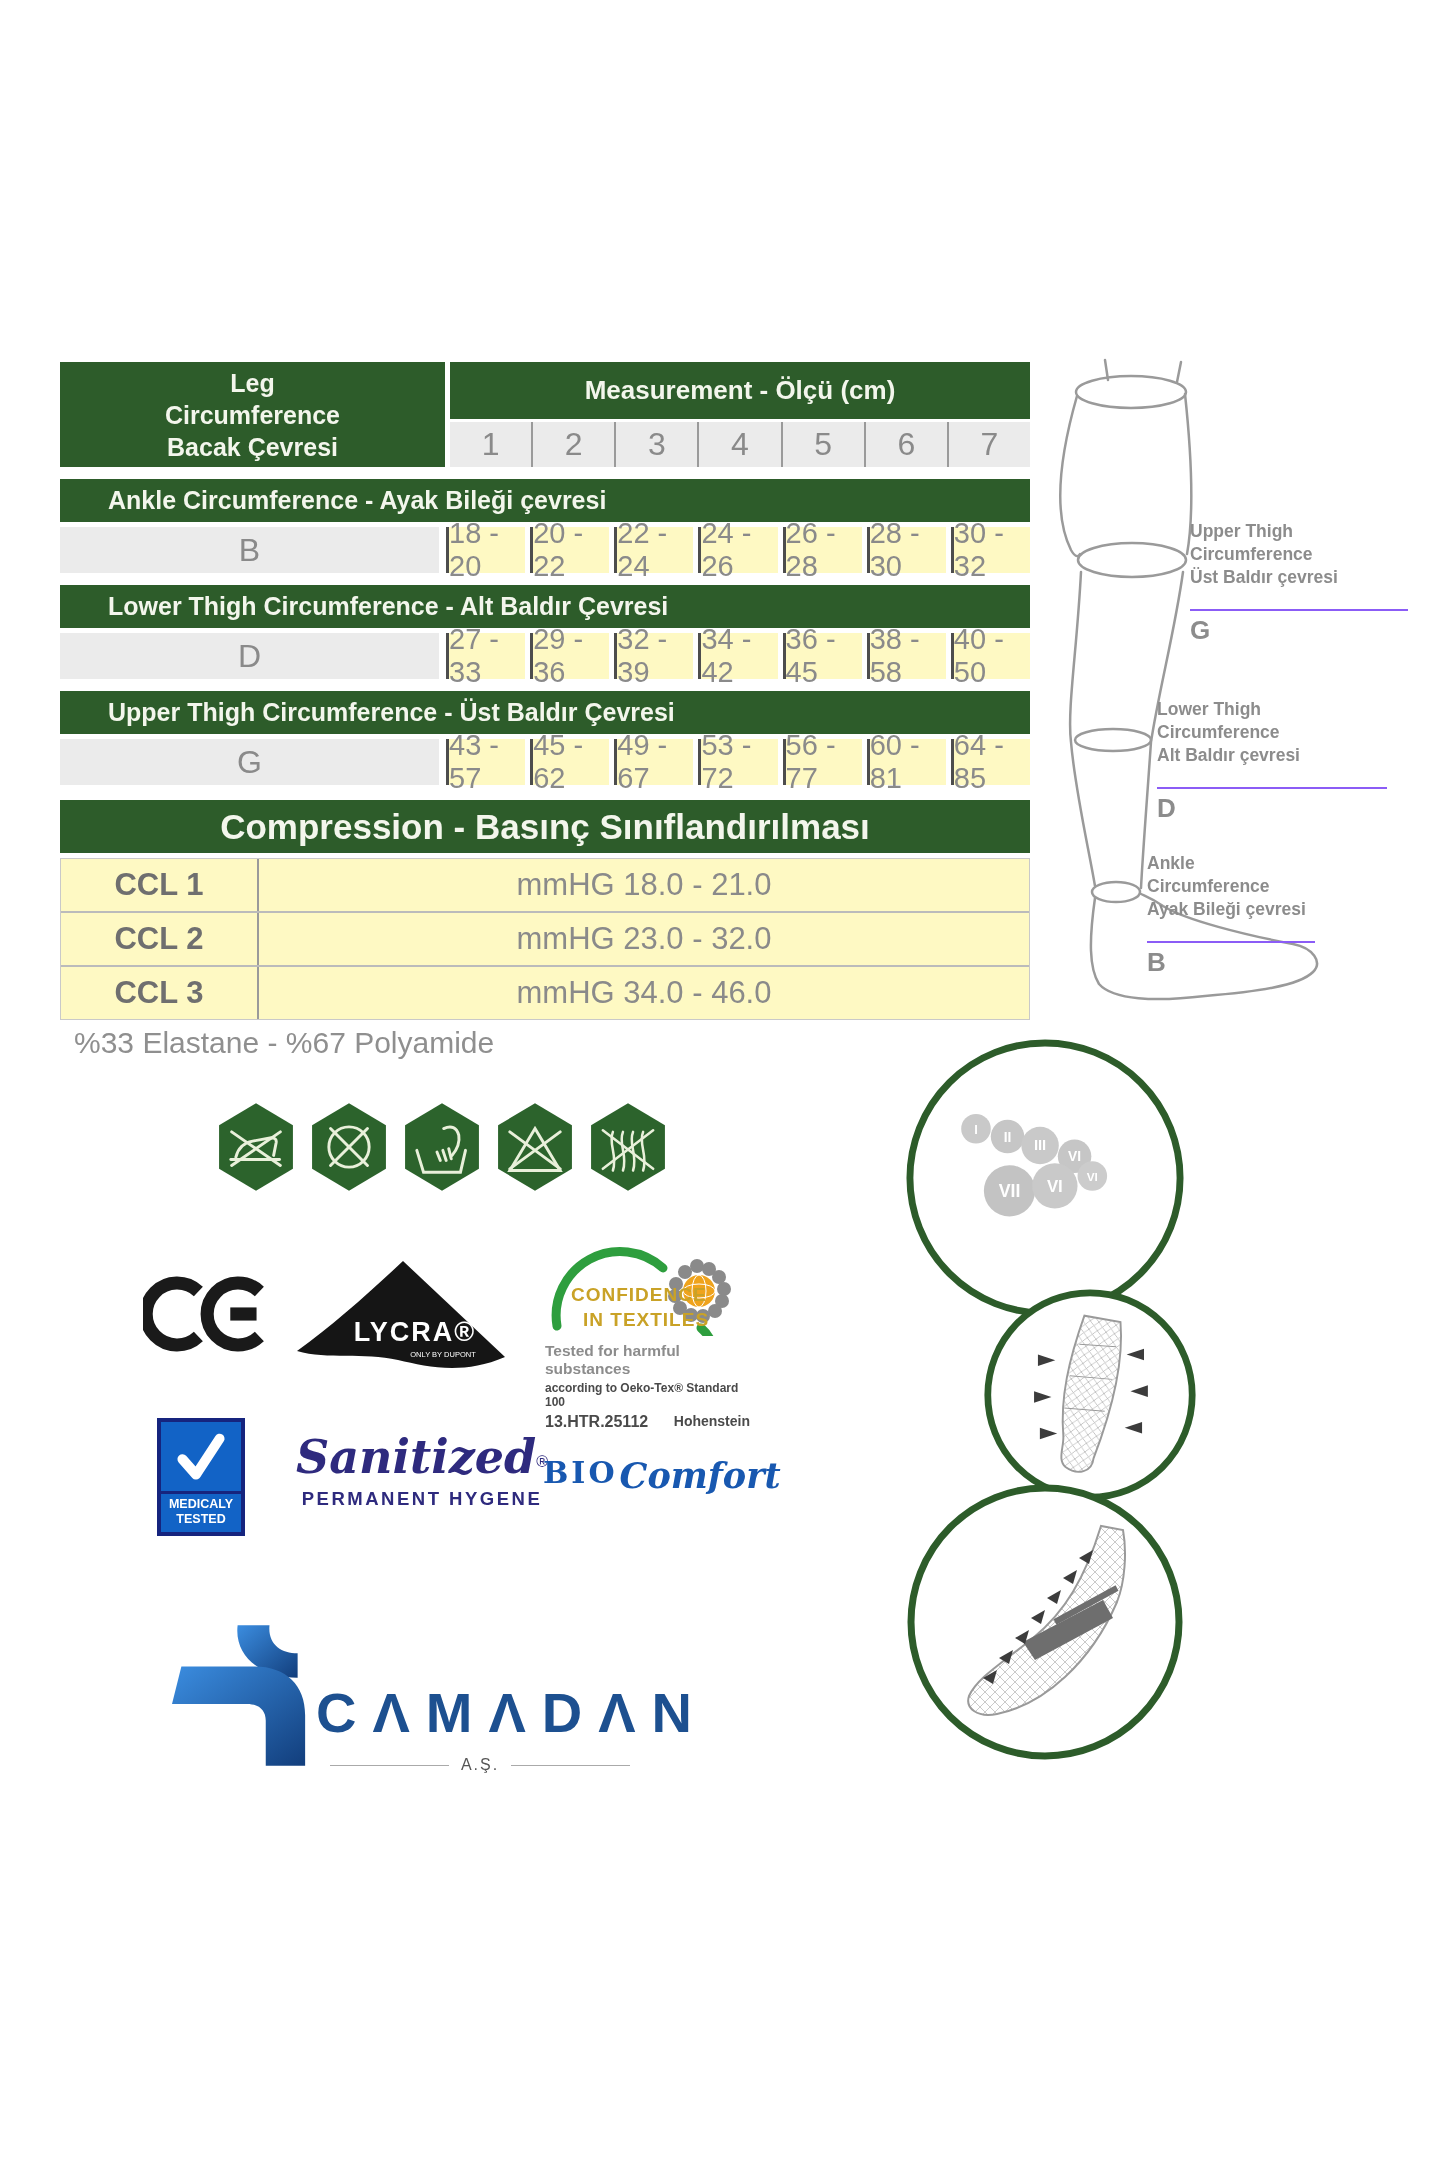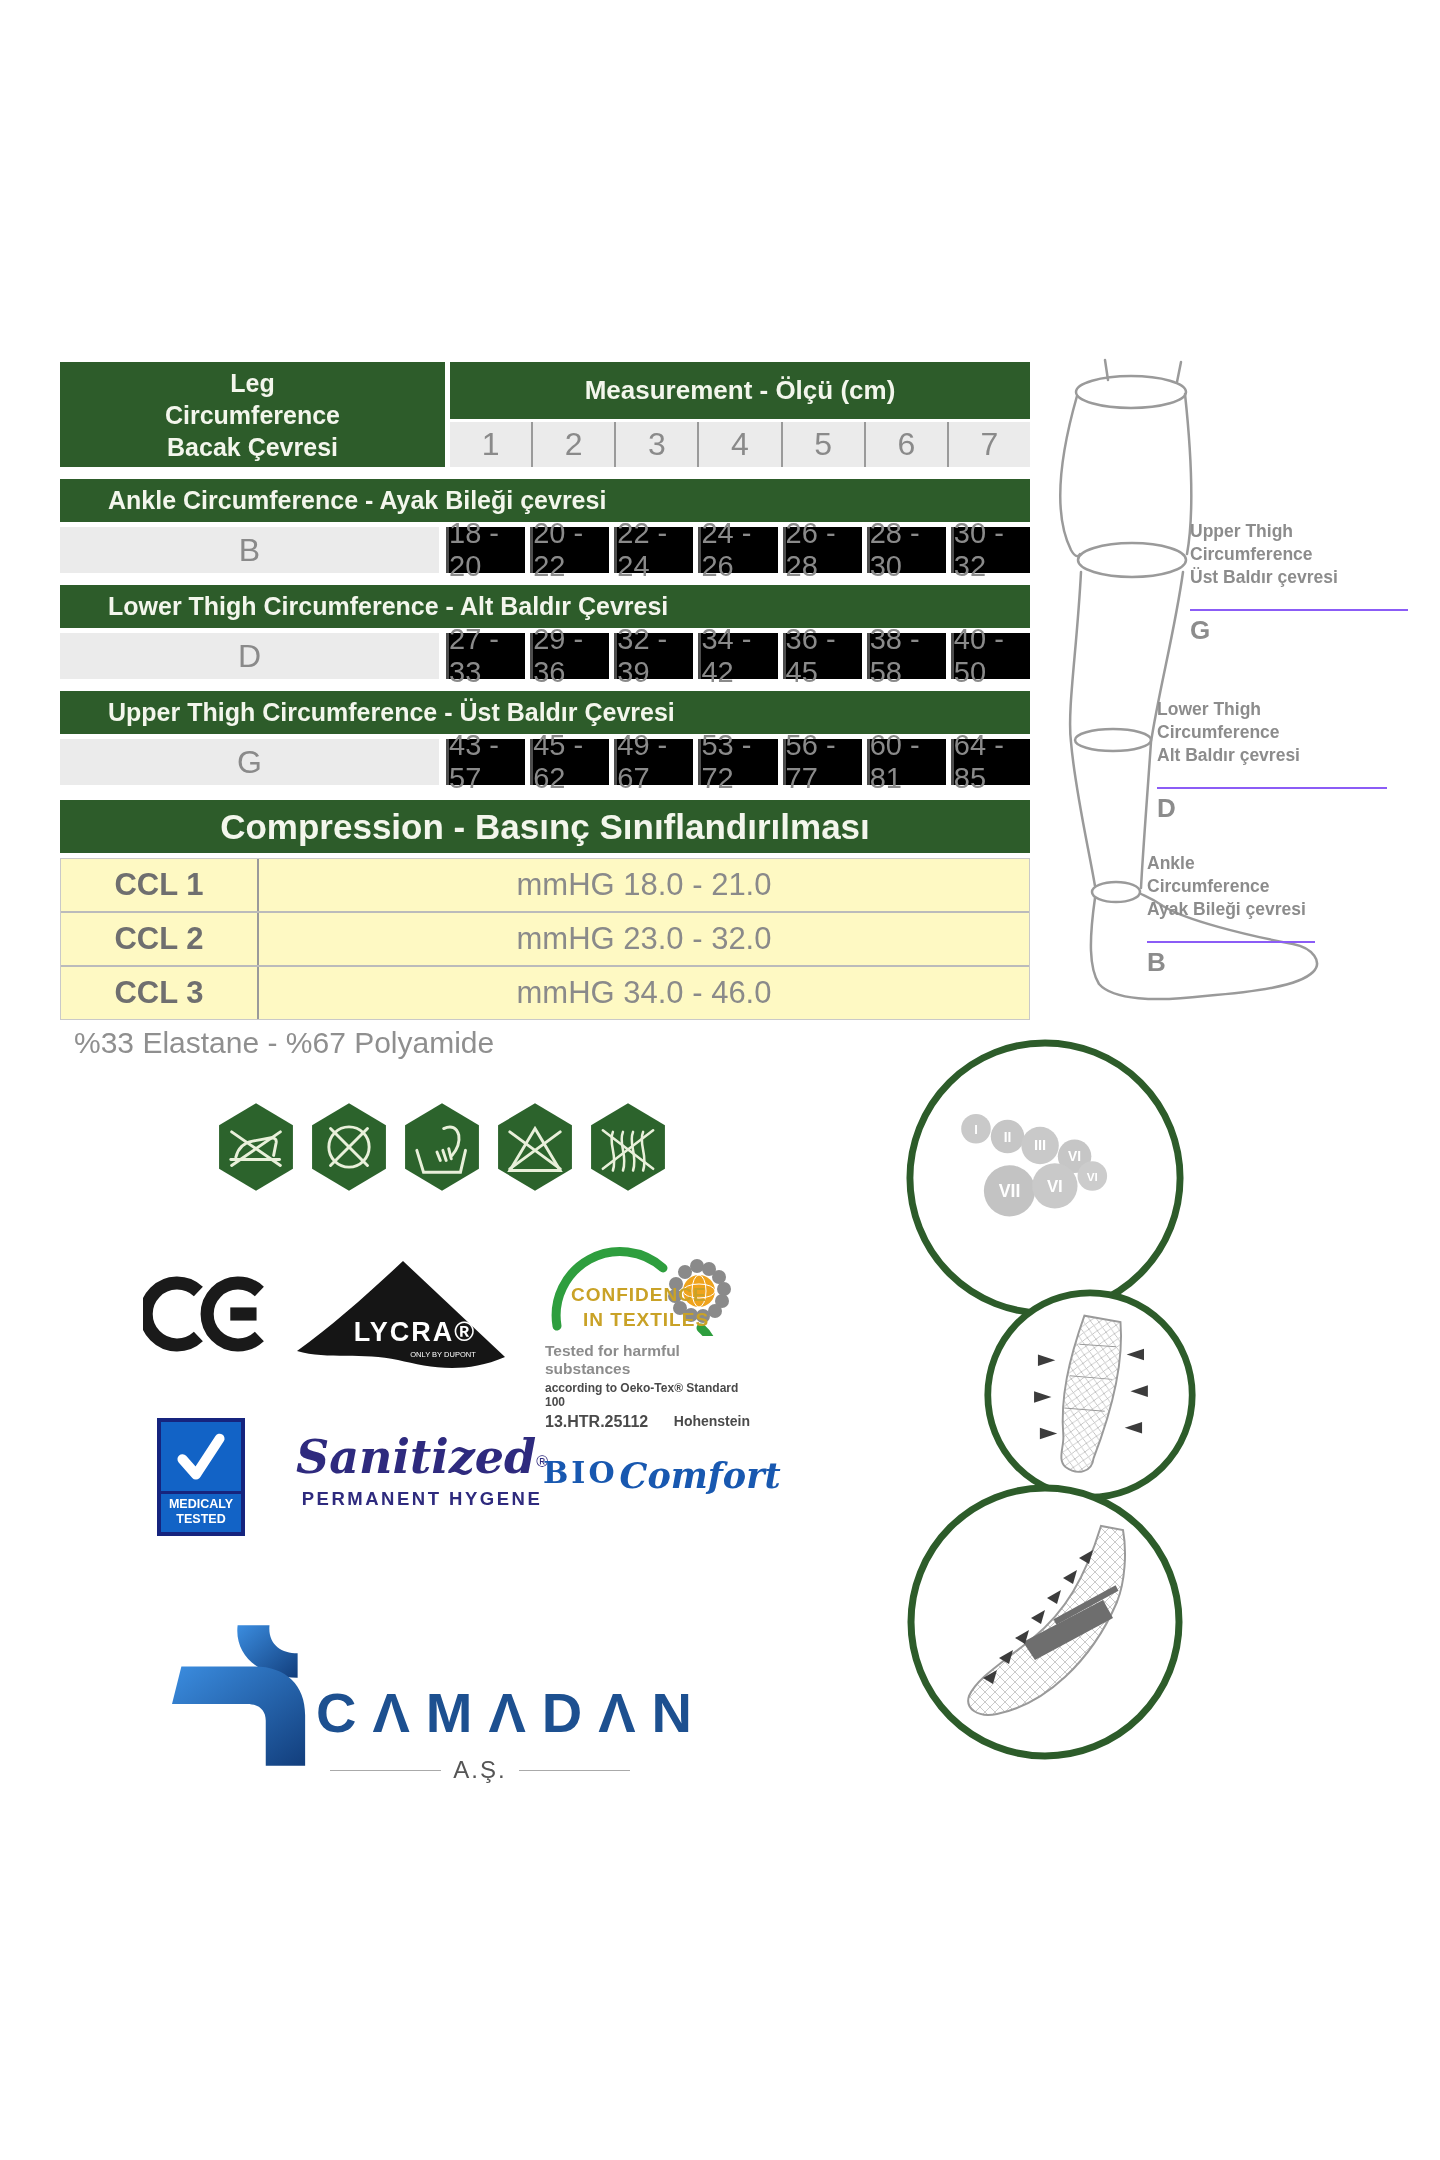--- a/index.html
+++ b/index.html
@@ -17,21 +17,21 @@
   .meas{height:57px;justify-content:center;font-size:26px;}
   .sizes{height:45px;background:#ebebeb;display:flex;}
   .sz{flex:1;display:flex;align-items:center;justify-content:center;
       font-size:32px;color:#8a8a8a;border-left:2px solid #9a9a9a;}
   .sz:first-child{border-left:none;}
   .secband{margin-top:12px;height:43px;padding-left:48px;font-size:25px;}
   .valrow{margin-top:5px;display:flex;gap:7px;height:46px;}
   .rowlabel{width:379px;background:#ebebeb;display:flex;align-items:center;justify-content:center;
             font-size:32px;color:#8a8a8a;}
   .vals{flex:1;display:flex;gap:5px;}
-  .val{flex:1;background:#000000;border-left:3px solid #4d4d4d;display:flex;align-items:center;
+  .val{flex:1;background:#fef9c3;border-left:3px solid #4d4d4d;display:flex;align-items:center;
        justify-content:center;font-size:29px;color:#8a8a8a;}
   .compband{margin-top:15px;height:53px;justify-content:center;font-size:35px;}
   .comp{margin-top:5px;background:#fef9c3;border:1px solid #c9c9c9;}
   .comprow{display:flex;height:52px;border-top:2px solid #bbbbbb;}
   .comprow:first-child{border-top:none;}
   .ccl{width:196px;display:flex;align-items:center;justify-content:center;
        font-weight:bold;font-size:31px;color:#6f6f6f;border-right:2px solid #9a9a9a;}
   .mmhg{flex:1;display:flex;align-items:center;justify-content:center;font-size:31px;color:#8a8a8a;}
 
   .material{position:absolute;left:74px;top:1026px;font-size:30px;color:#8f8f8f;}
@@ -72,21 +72,21 @@
   .bio .b{font-family:"DejaVu Serif",serif;font-weight:bold;font-size:30px;letter-spacing:3px;}
   .bio .c{font-family:"DejaVu Serif",serif;font-style:italic;font-weight:bold;font-size:35px;
           position:relative;top:5px;margin-left:2px;}
 
   
   .brandmark{position:absolute;left:172px;top:1620px;}
   .brandname{position:absolute;left:316px;top:1680px;color:#1d5090;font-size:56px;
              letter-spacing:16px;font-weight:700;white-space:nowrap;}
   .as-row{position:absolute;left:330px;top:1756px;width:300px;display:flex;align-items:center;gap:12px;}
   .as-row .line{flex:1;height:1px;background:#aaaaaa;}
-  .as-row .as{color:#555555;font-size:24px;letter-spacing:2px;}
+  .as-row .as{color:#555555;font-size:16px;letter-spacing:2px;}
 
   .abs{position:absolute;}
 </style>
 </head>
 <body>
 
 <div class="page">
 
   <div class="tbl">
     <div class="hdr">

